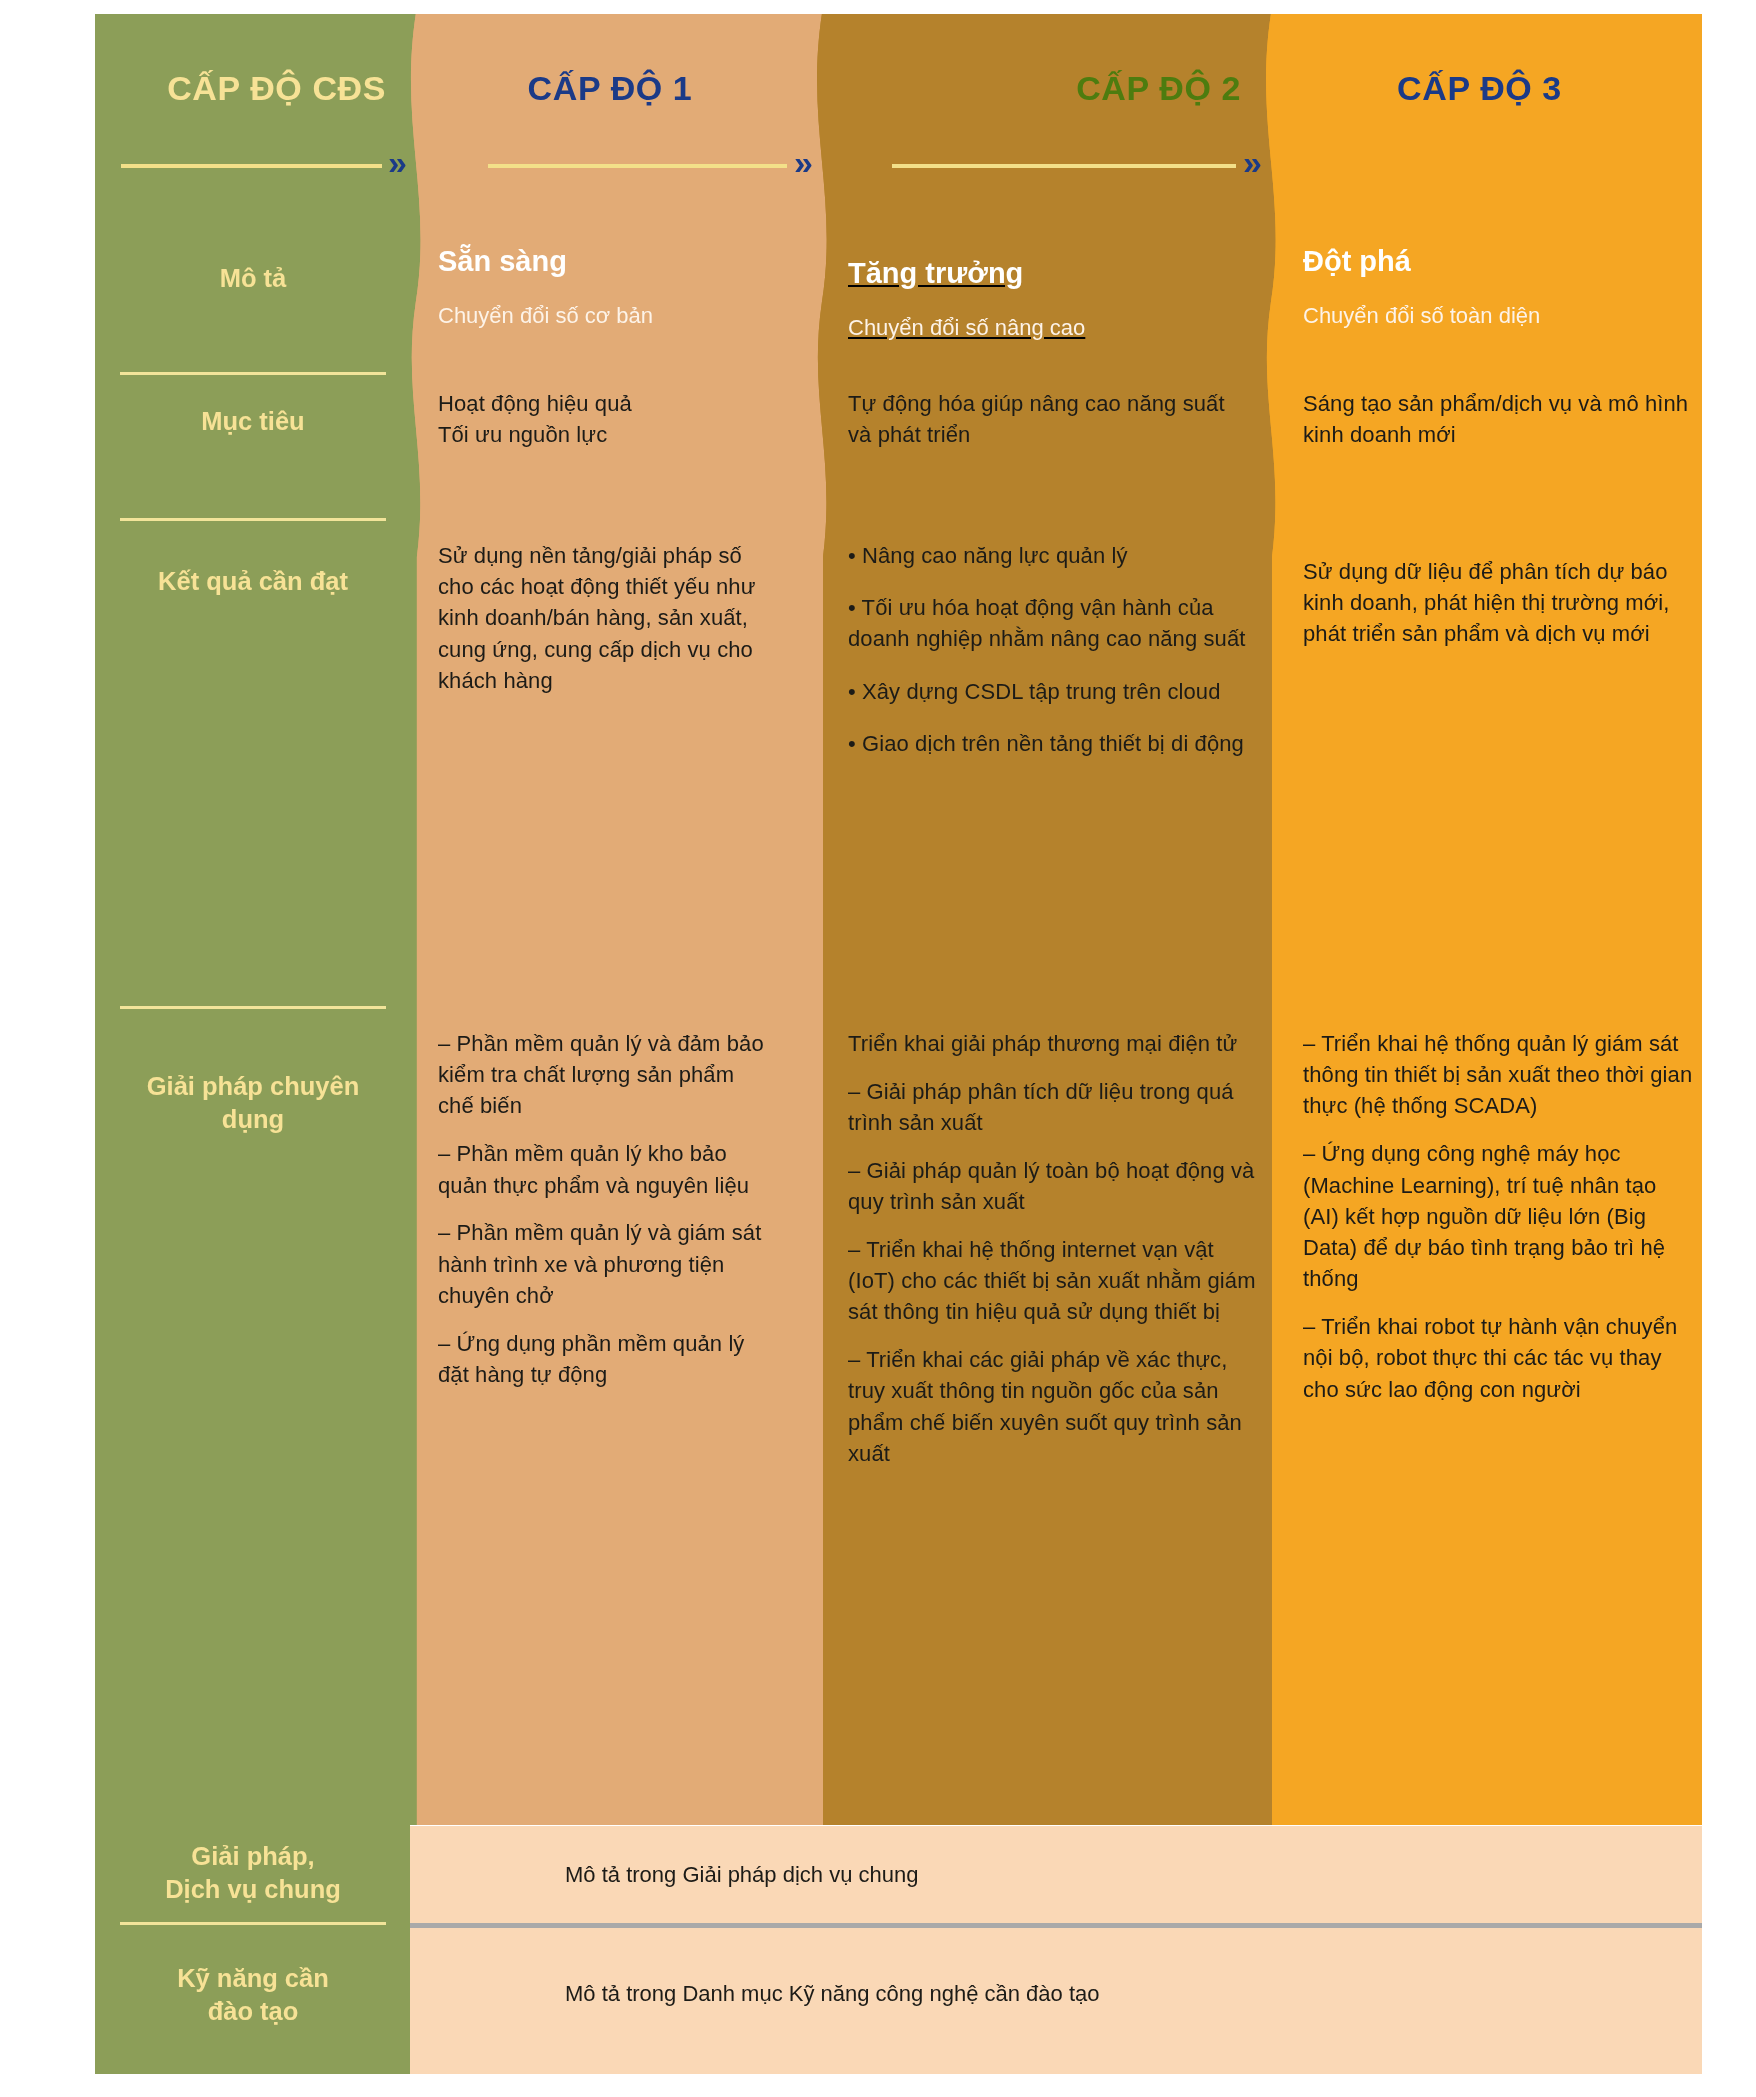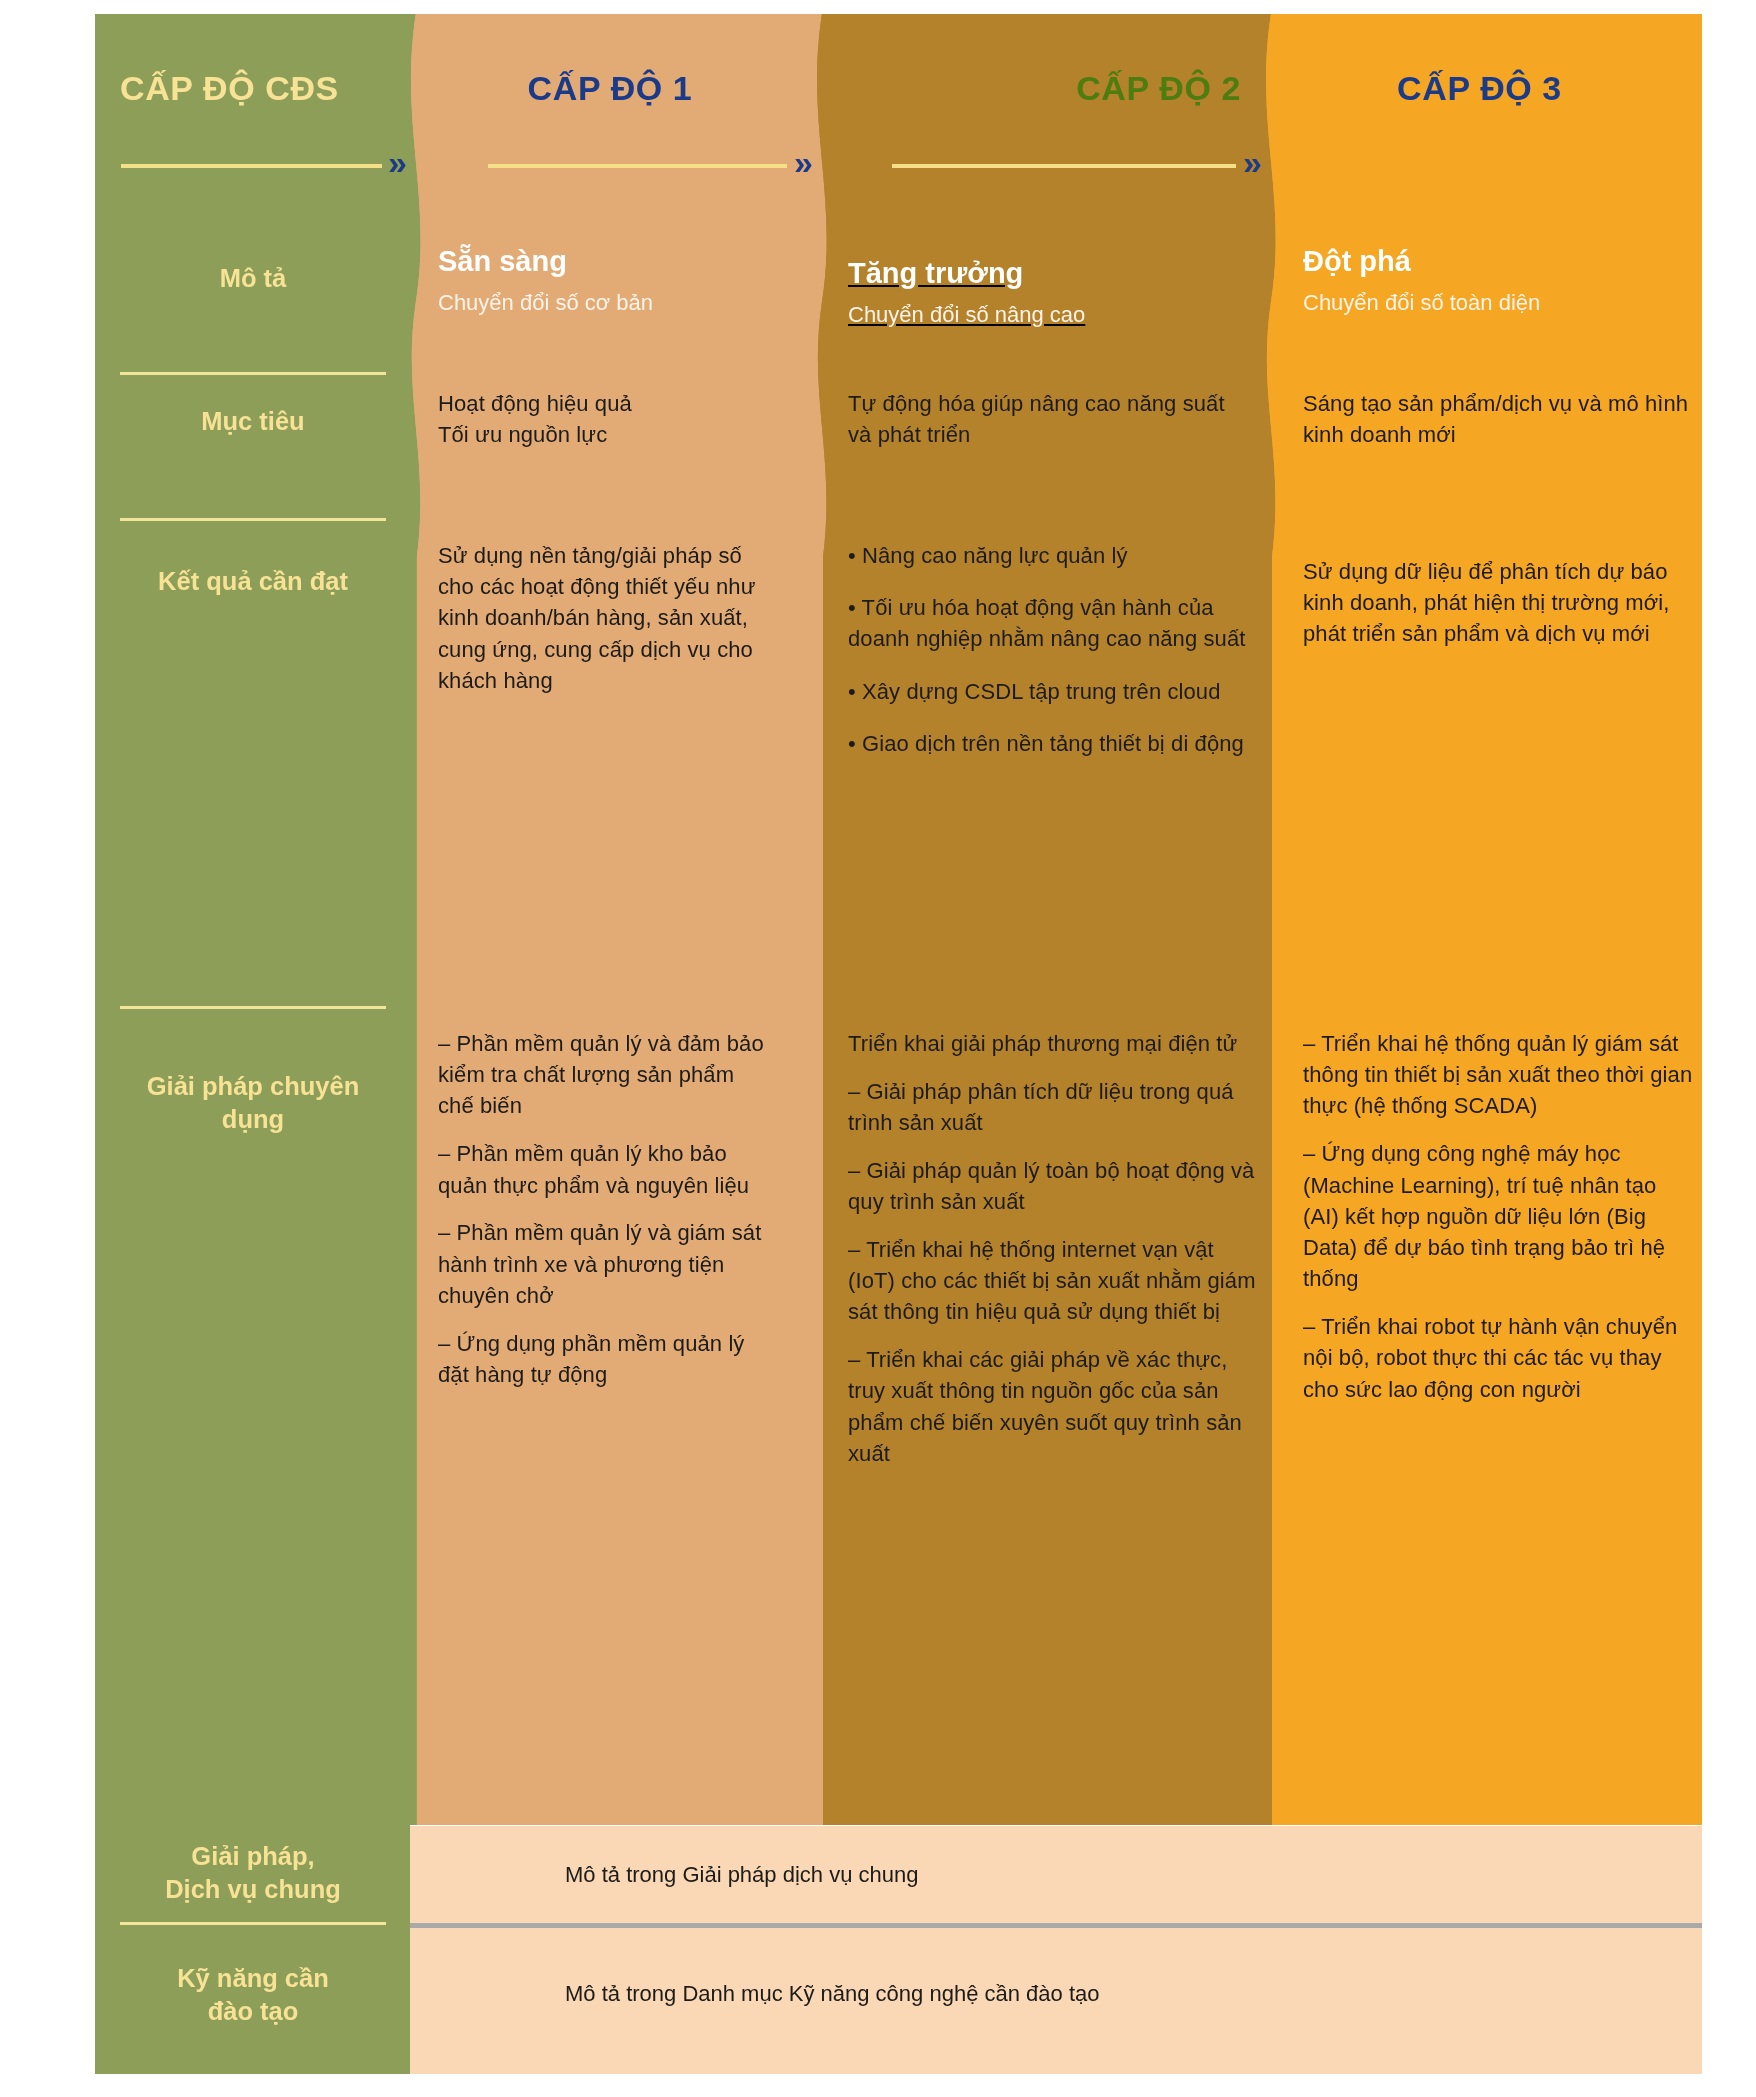--- a/index.html
+++ b/index.html
@@ -25,39 +25,39 @@
   #peach-divider{position:absolute;left:410px;top:1923px;width:1292px;height:5px;background:#a9a9a9;}
 
   
   .cell{position:absolute;box-sizing:border-box;}
   .body-txt{color:#1c1b17;font-size:22px;line-height:1.42;letter-spacing:0.1px;}
   .label{color:#f7e296;font-weight:bold;font-size:25.5px;line-height:1.3;text-align:center;}
   .row-rule{position:absolute;height:2.8px;background:#f2e49a;left:120px;width:266px;}
 
   
   .hdr-title{position:absolute;font-weight:bold;font-size:34px;letter-spacing:0.6px;}
-  #h0{left:120px;top:69px;width:266px;text-align:left;color:#f7e296;}
+  #h0{left:120px;top:69px;width:266px;text-align:right;color:#f7e296;}
   #h1{left:427px;top:69px;width:366px;text-align:center;color:#1b3a87;}
   #h2{left:831px;top:69px;width:410px;text-align:right;color:#4d7c0f;}
   #h3{left:1280px;top:69px;width:399px;text-align:center;color:#1b3a87;}
 
   .hdr-rule{position:absolute;height:3.9px;background:#f3e089;}
   #hr0{left:121px;top:164px;width:261px;}
   #hr1{left:488px;top:164px;width:299px;}
   #hr2{left:892px;top:164px;width:344px;}
 
   .chev{position:absolute;color:#1b3a87;font-size:34px;font-weight:bold;line-height:1;}
   #cv0{left:388px;top:145px;}
   #cv1{left:794px;top:145px;}
   #cv2{left:1243px;top:145px;}
 
   
   #lbl-mota{left:120px;top:262px;width:266px;}
   .big-name{font-weight:bold;font-size:29px;color:#ffffff;line-height:1.2;}
-  .sub-name{font-size:22px;color:#fdf3e8;line-height:1.25;margin-top:10px;}
+  .sub-name{font-size:22px;color:#fdf3e8;line-height:1.25;margin-top:23px;}
   #mota-1{left:438px;top:244px;width:360px;}
   #mota-2{left:848px;top:256px;width:410px;text-decoration:underline;}
   #mota-3{left:1303px;top:244px;width:388px;}
 
   
   #lbl-muctieu{left:120px;top:405px;width:266px;}
   #mt-1{left:438px;top:388px;width:344px;}
   #mt-2{left:848px;top:388px;width:388px;}
   #mt-3{left:1303px;top:388px;width:388px;}
 

